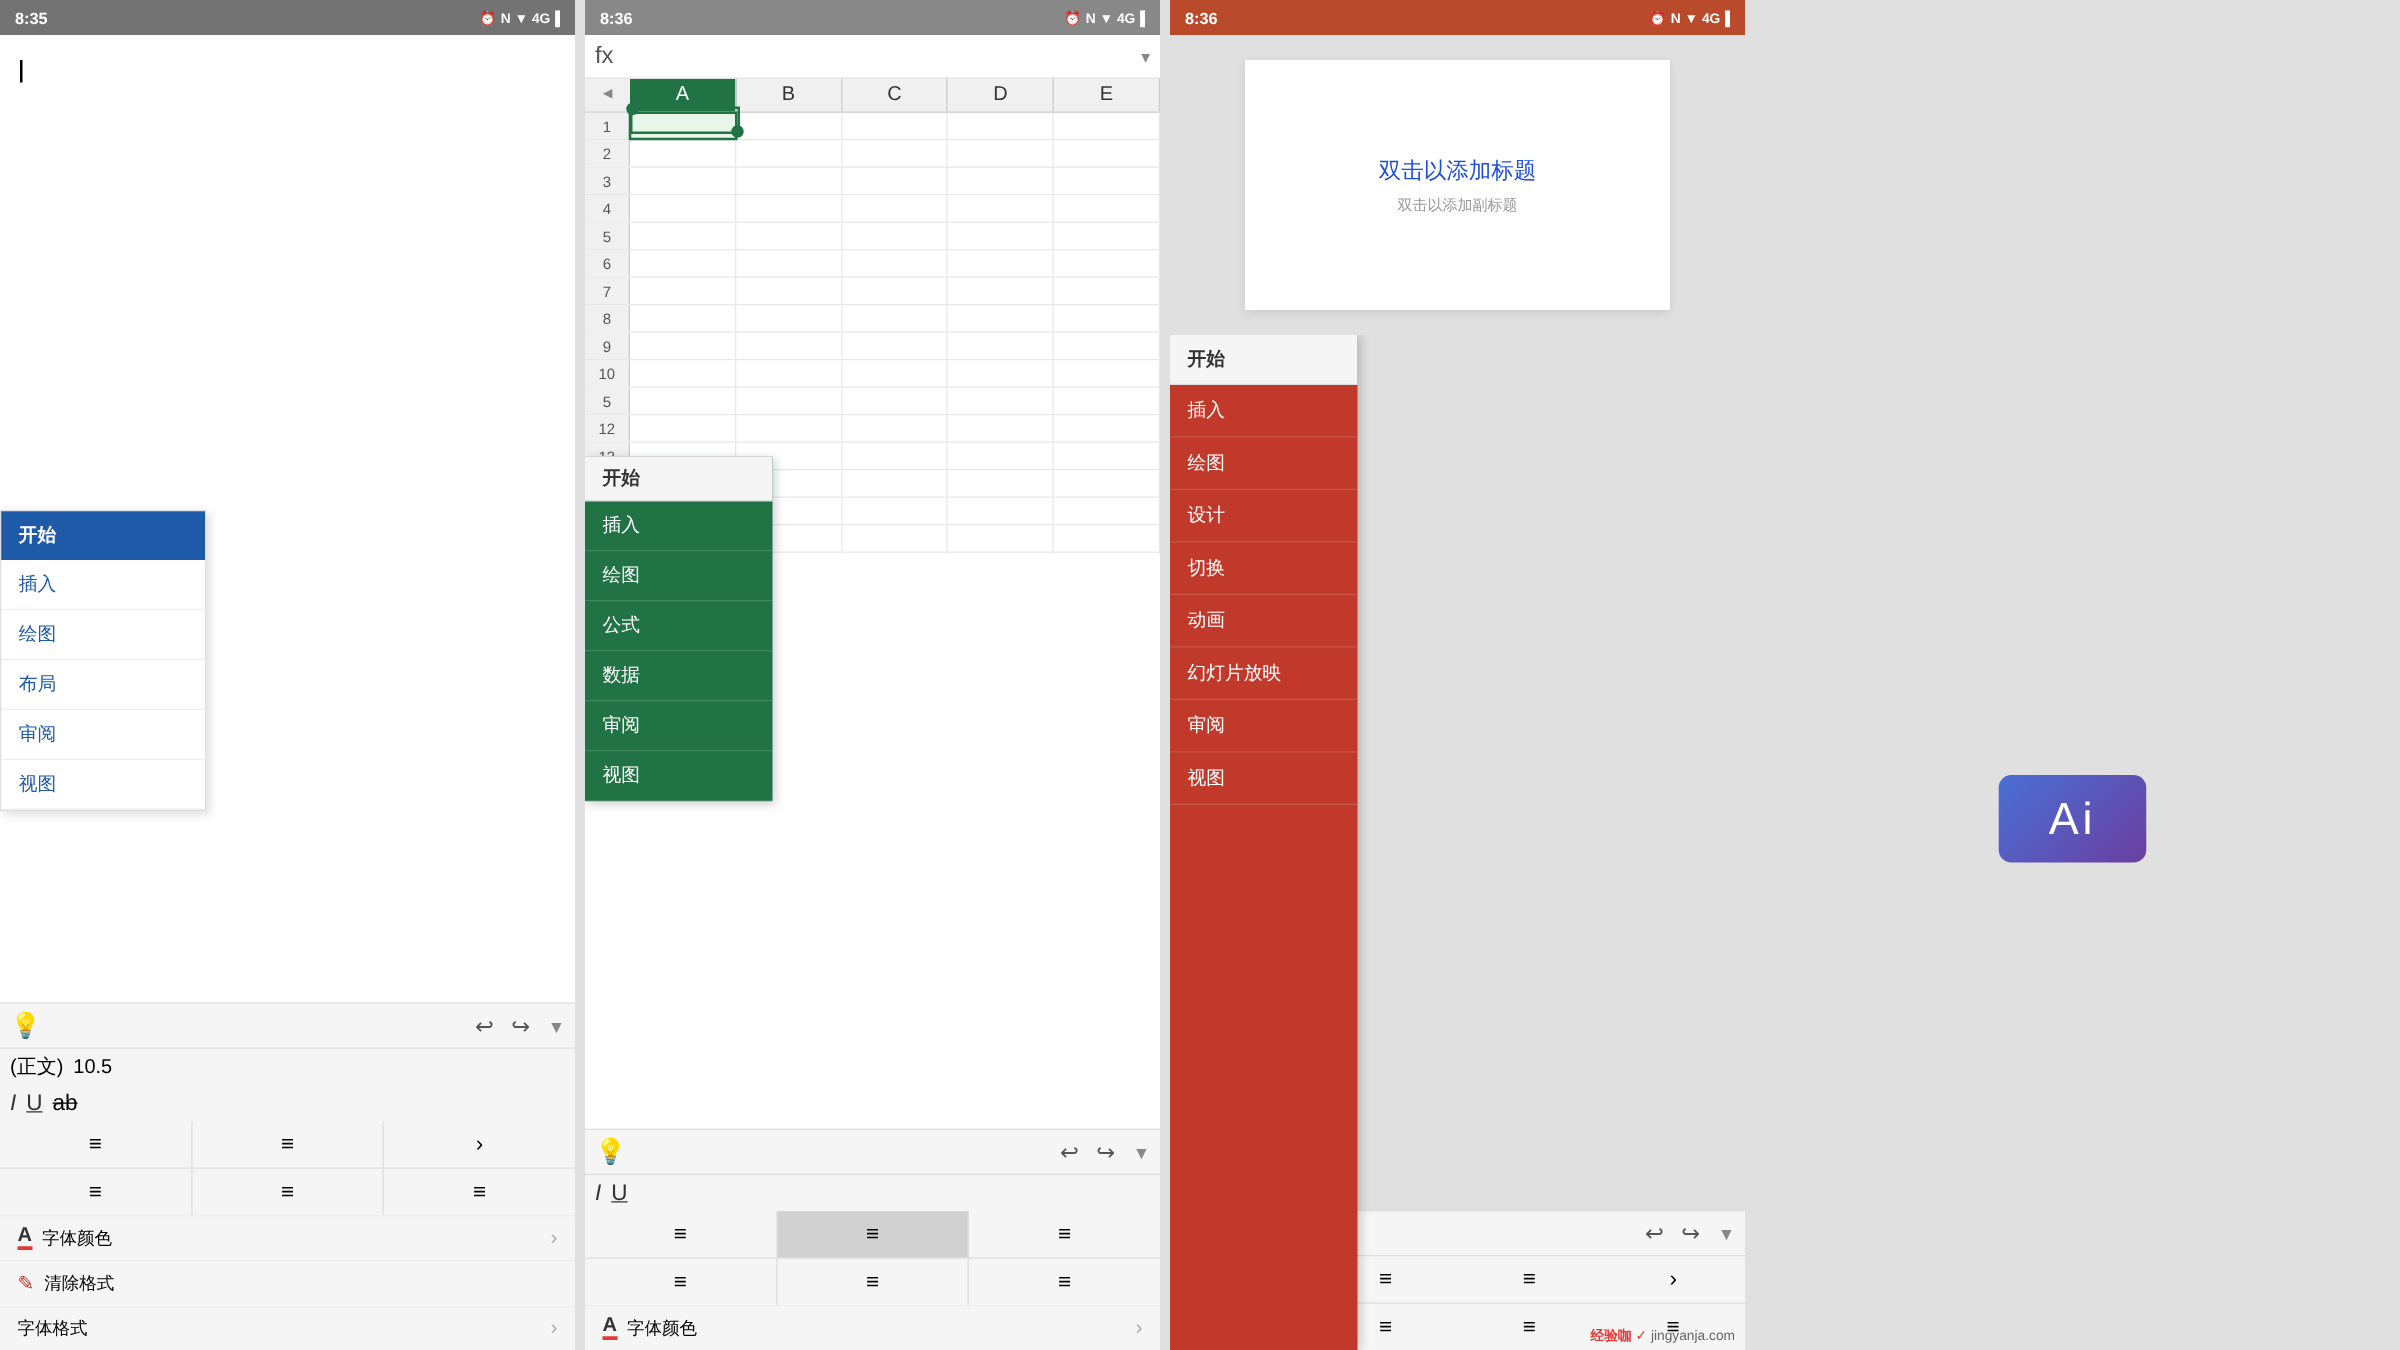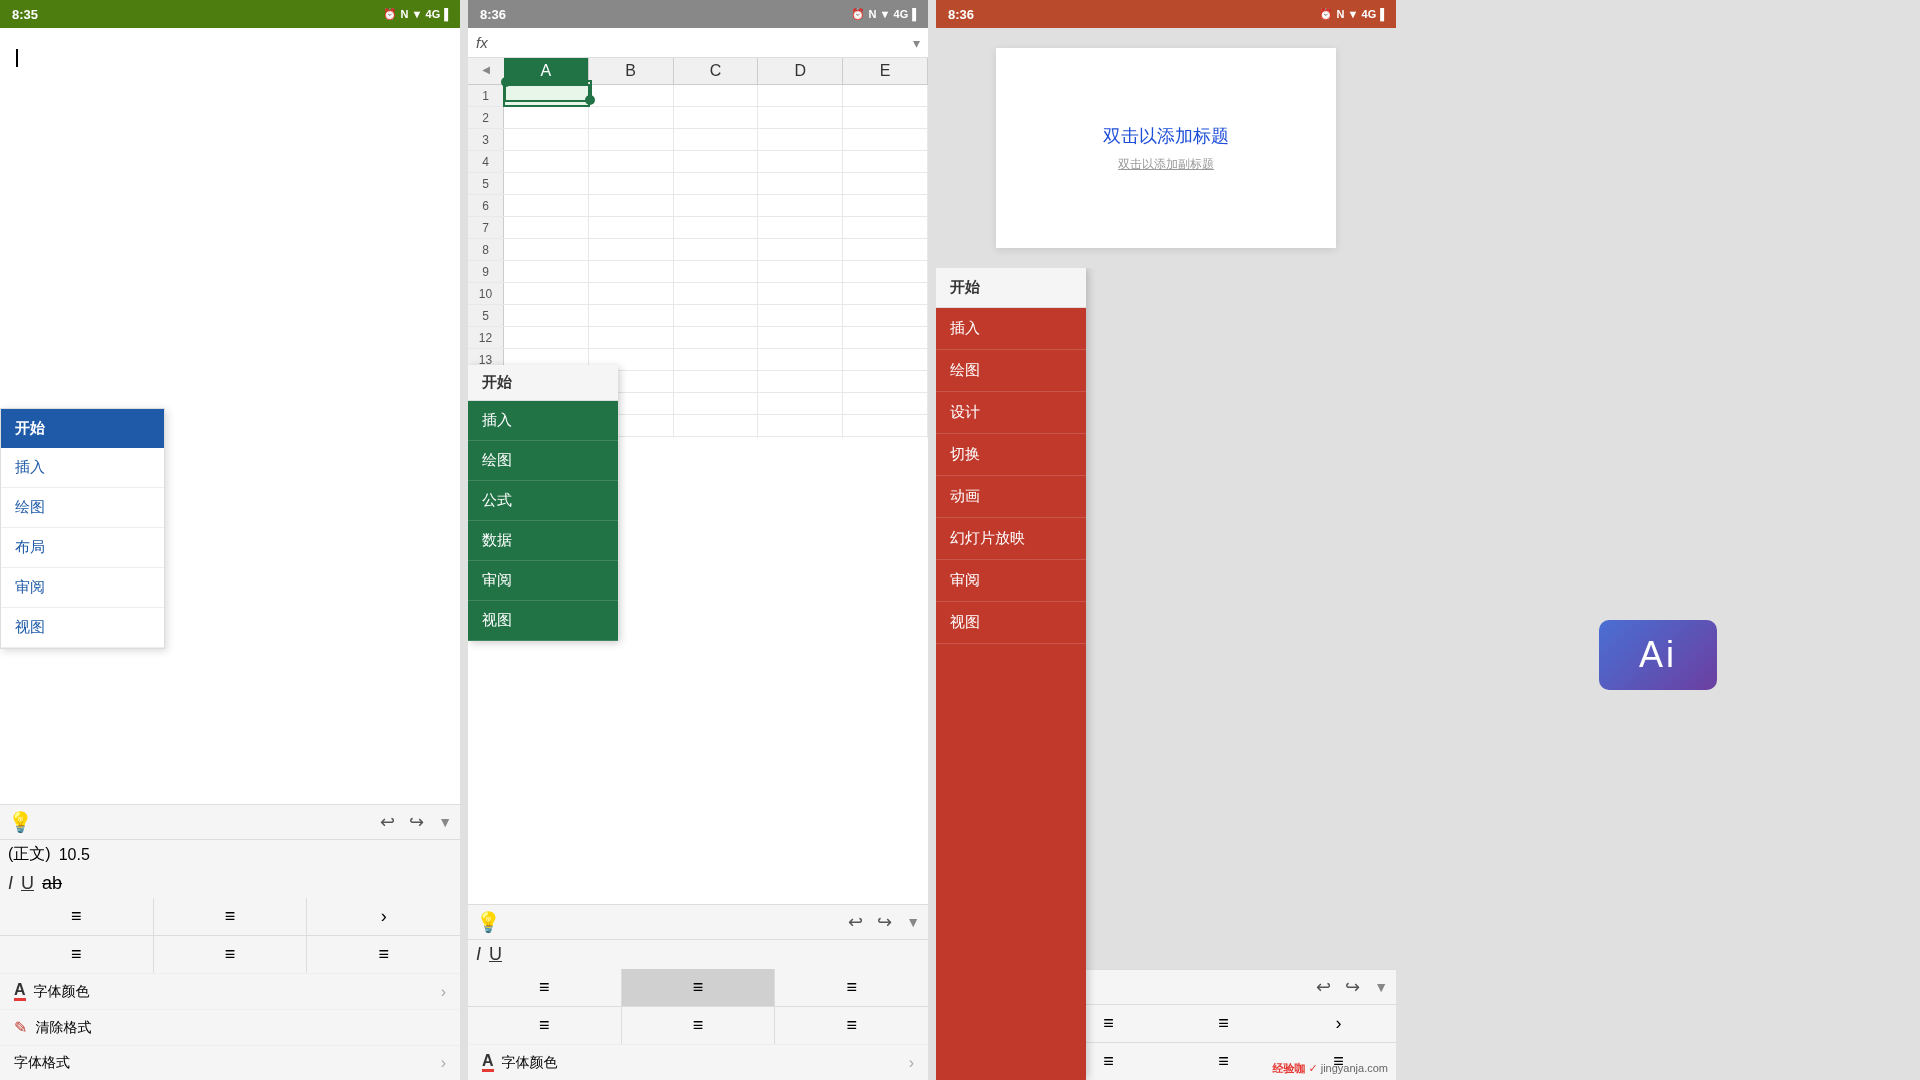--- a/index.html
+++ b/index.html
@@ -35,21 +35,21 @@
     }
     .status-bar .time { font-weight: bold; }
     .status-bar .icons { display: flex; gap: 4px; align-items: center; font-size: 11px; }
 
     
     .phone1 {
       width: 460px;
       height: 1080px;
       background: #fff;
     }
-    .phone1 .status-bar { background: #4d7c0f; }
+    .phone1 .status-bar { background: #737373; }
 
     .phone1-content {
       flex: 1;
       background: #fff;
       position: relative;
       overflow: hidden;
     }
     .doc-area {
       padding: 20px 16px;
       min-height: 400px;
@@ -135,21 +135,21 @@
     .phone2 .status-bar { background: #888; color: #fff; }
 
     .excel-formula-bar {
       display: flex;
       align-items: center;
       padding: 6px 8px;
       border-bottom: 1px solid #ddd;
       gap: 6px;
       background: #fff;
     }
-    .excel-formula-bar .fx { font-style: italic; font-size: 15px; color: #555; }
+    .excel-formula-bar .fx { font-size: 19px; color: #555; }
     .excel-formula-bar .chevron { color: #888; font-size: 14px; }
 
     .col-header-row {
       display: flex;
       background: #f0f0f0;
       border-bottom: 1px solid #ccc;
     }
     .row-num-cell {
       width: 36px;
       min-width: 36px;
@@ -261,21 +261,20 @@
       box-shadow: 0 2px 8px rgba(0,0,0,0.1);
     }
     .ppt-slide .title-placeholder {
       font-size: 18px;
       color: #1d4ed8;
       margin-bottom: 8px;
     }
     .ppt-slide .subtitle-placeholder {
       font-size: 12px;
       color: #999;
-      text-decoration: underline;
     }
 
     .ppt-content-area {
       flex: 1;
       background: #e0e0e0;
       position: relative;
       overflow: hidden;
     }
 
     

